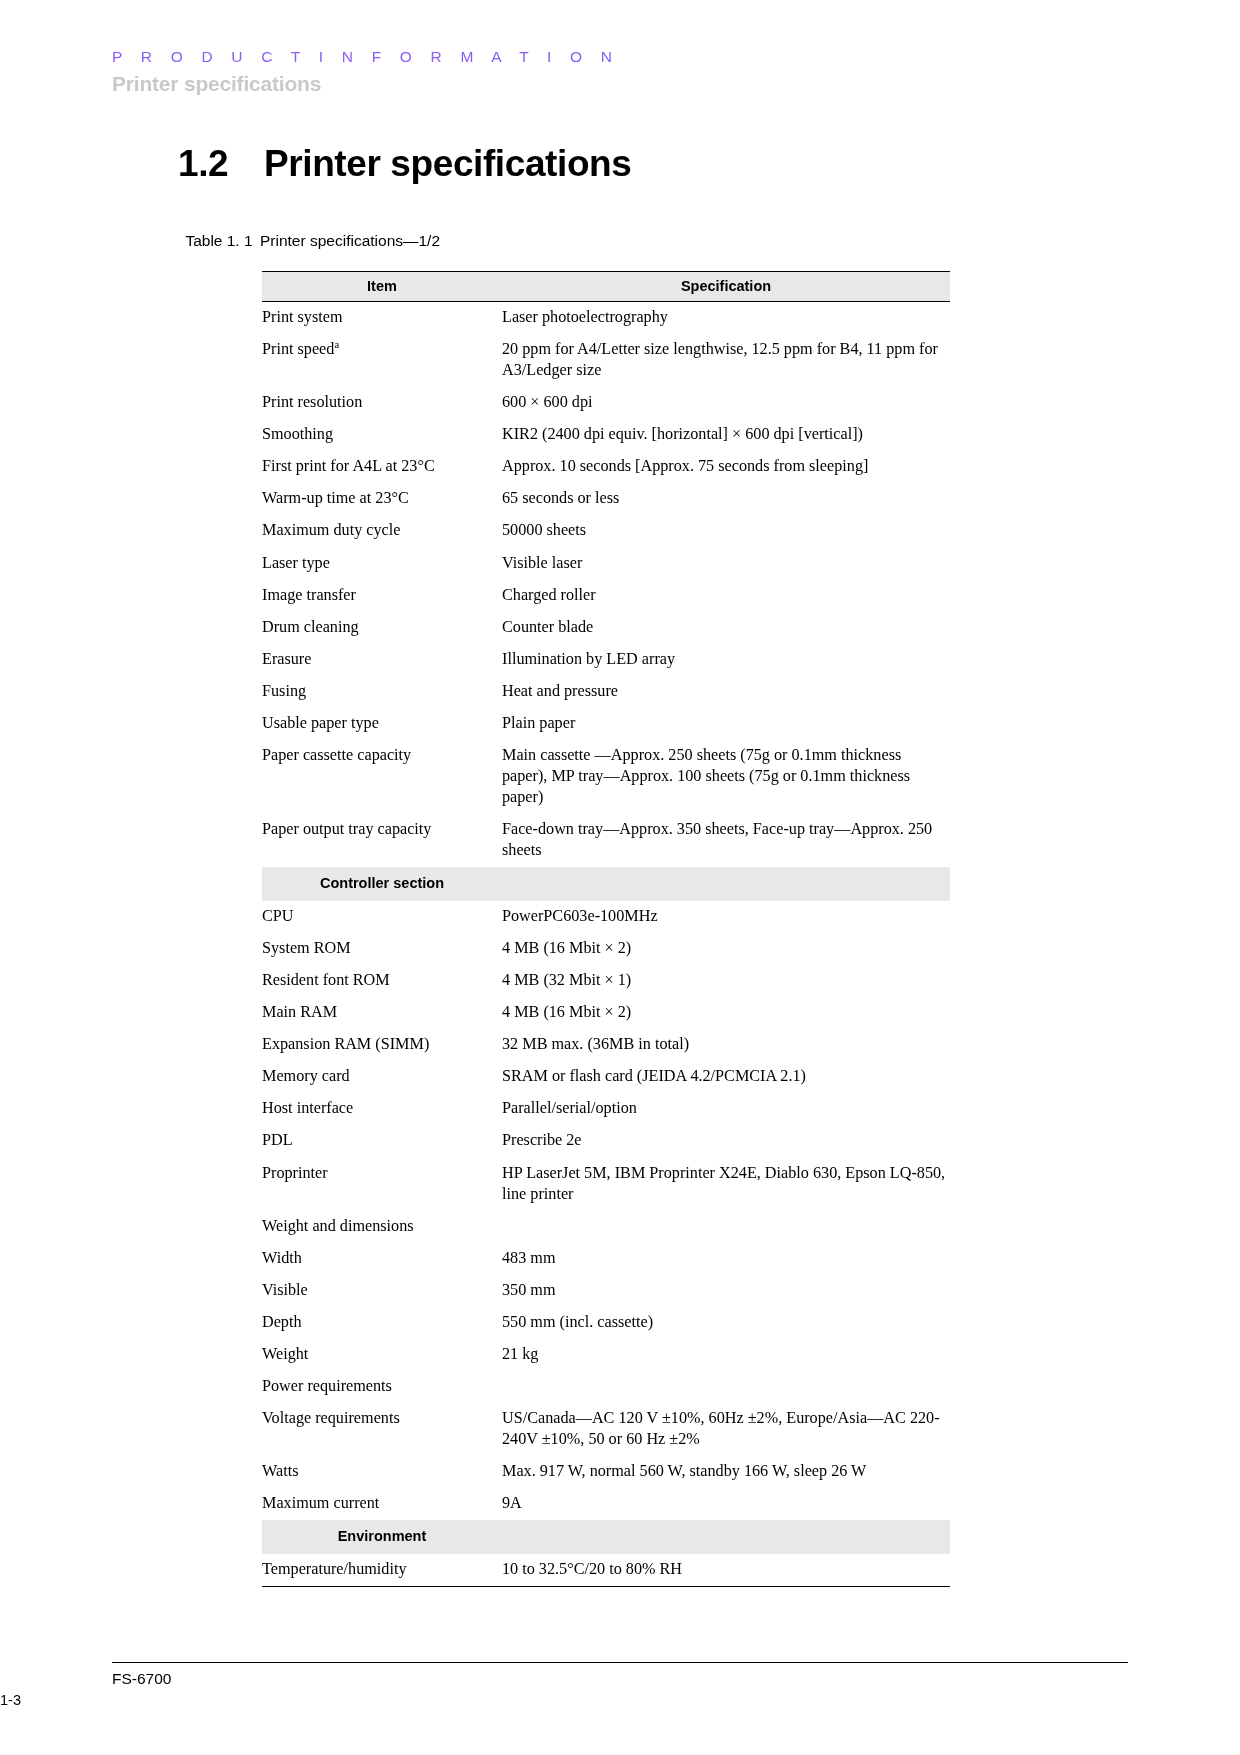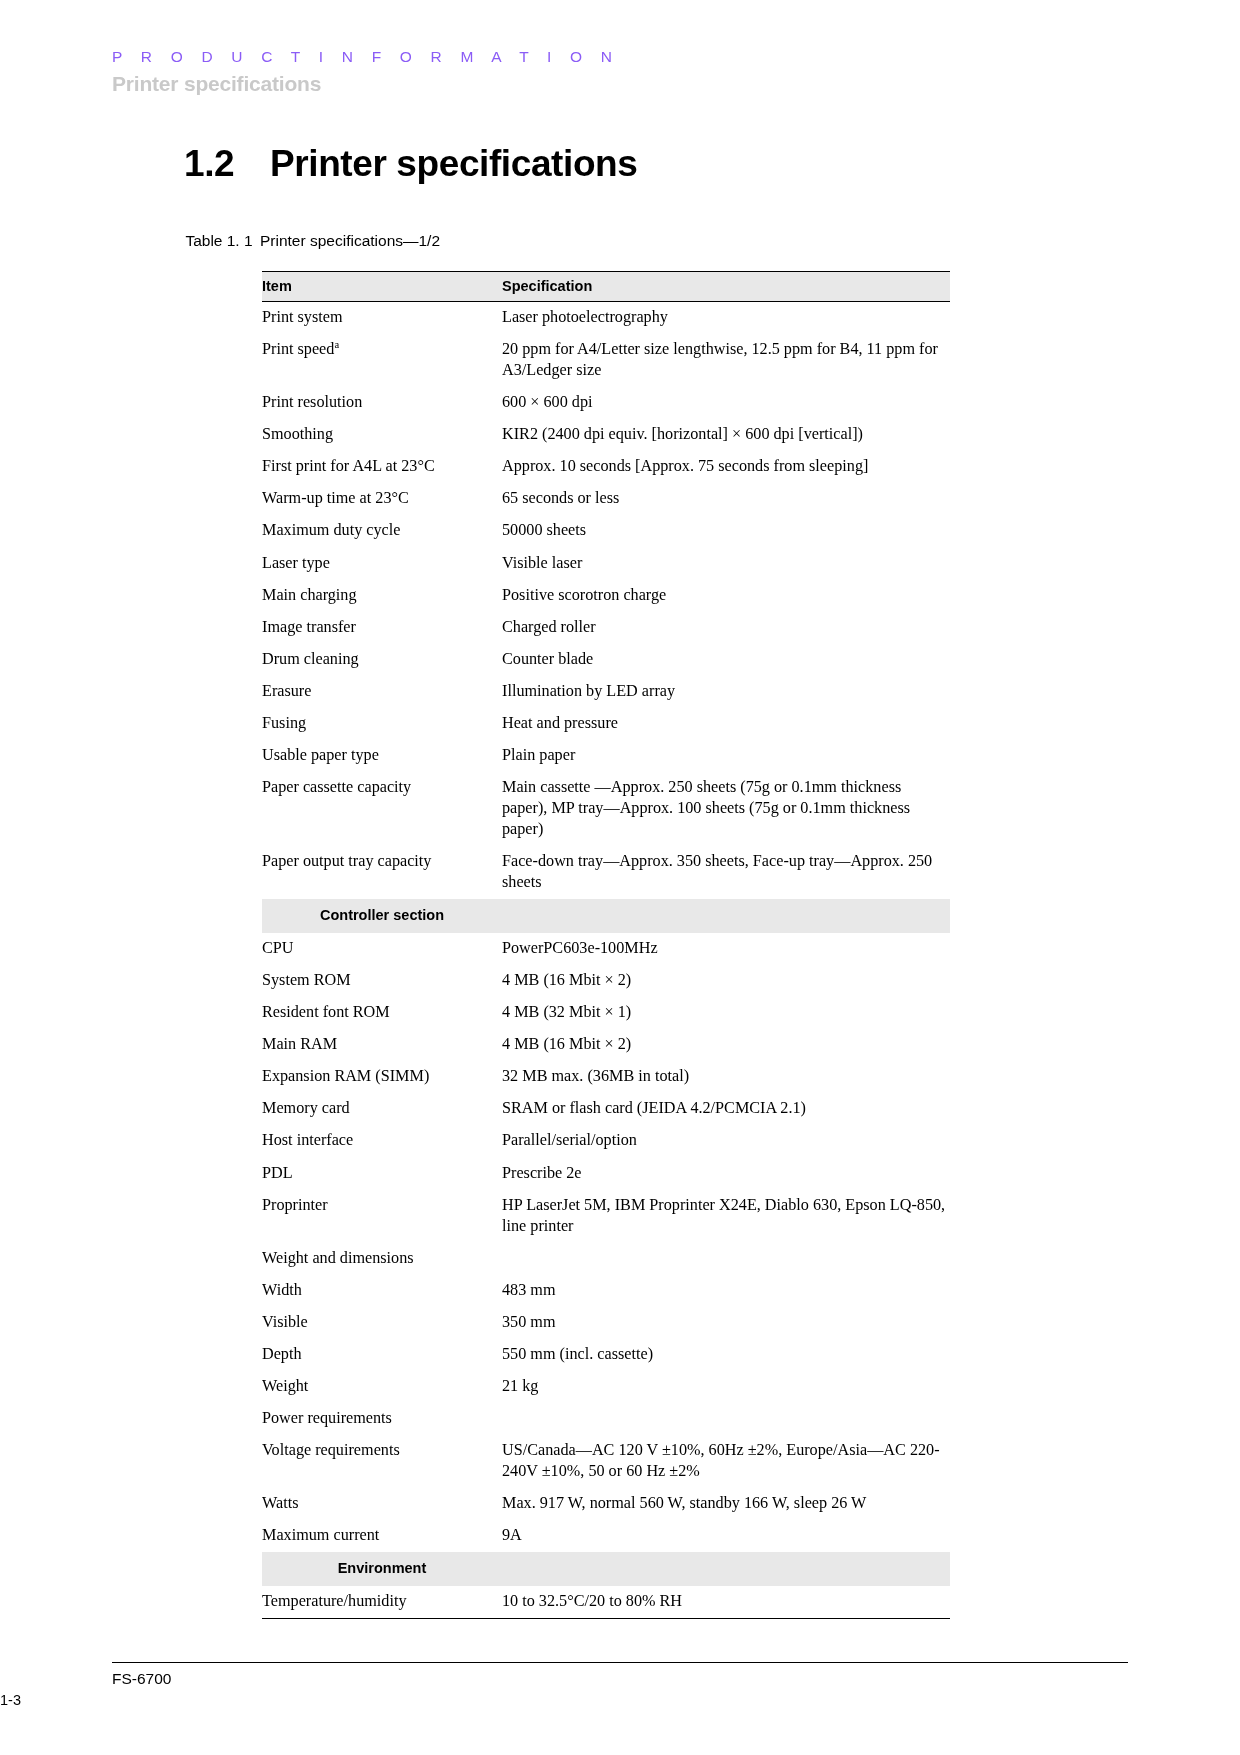--- a/index.html
+++ b/index.html
@@ -36,21 +36,21 @@
     font-size: 21px;
     font-weight: bold;
     color: #c9c9c9;
     margin-top: 6px;
     letter-spacing: -0.2px;
   }
 
   
   .title-block {
     position: absolute;
-    left: 184px;
+    left: 178px;
     top: 143px;
     display: flex;
     align-items: baseline;
     font-family: "Liberation Sans", sans-serif;
     font-weight: bold;
     font-size: 37px;
     letter-spacing: -0.4px;
   }
   .title-block .num { width: 86px; }
 
@@ -76,21 +76,21 @@
     table-layout: fixed;
   }
   .spec-table col.c-item { width: 240px; }
   .spec-table col.c-spec { width: 448px; }
 
   .spec-table thead th {
     background: #e8e8e8;
     font-family: "Liberation Sans", sans-serif;
     font-size: 14.5px;
     font-weight: bold;
-    text-align: left;
+    text-align: center;
     padding: 6px 0 7px 0;
     border-top: 1.6px solid #000;
     border-bottom: 1.2px solid #000;
   }
 
   .spec-table td {
     font-family: "Liberation Serif", serif;
     font-size: 16.2px;
     line-height: 1.30;
     vertical-align: top;
@@ -200,24 +200,20 @@
       </tr>
       <tr>
         <td class="item">Maximum duty cycle</td>
         <td class="spec">50000 sheets</td>
       </tr>
       <tr>
         <td class="item">Laser type</td>
         <td class="spec">Visible laser</td>
       </tr>
       <tr>
-        <td class="item">Main charging</td>
-        <td class="spec">Positive scorotron charge</td>
-      </tr>
-      <tr>
         <td class="item">Image transfer</td>
         <td class="spec">Charged roller</td>
       </tr>
       <tr>
         <td class="item">Drum cleaning</td>
         <td class="spec">Counter blade</td>
       </tr>
       <tr>
         <td class="item">Erasure</td>
         <td class="spec">Illumination by LED array</td>

